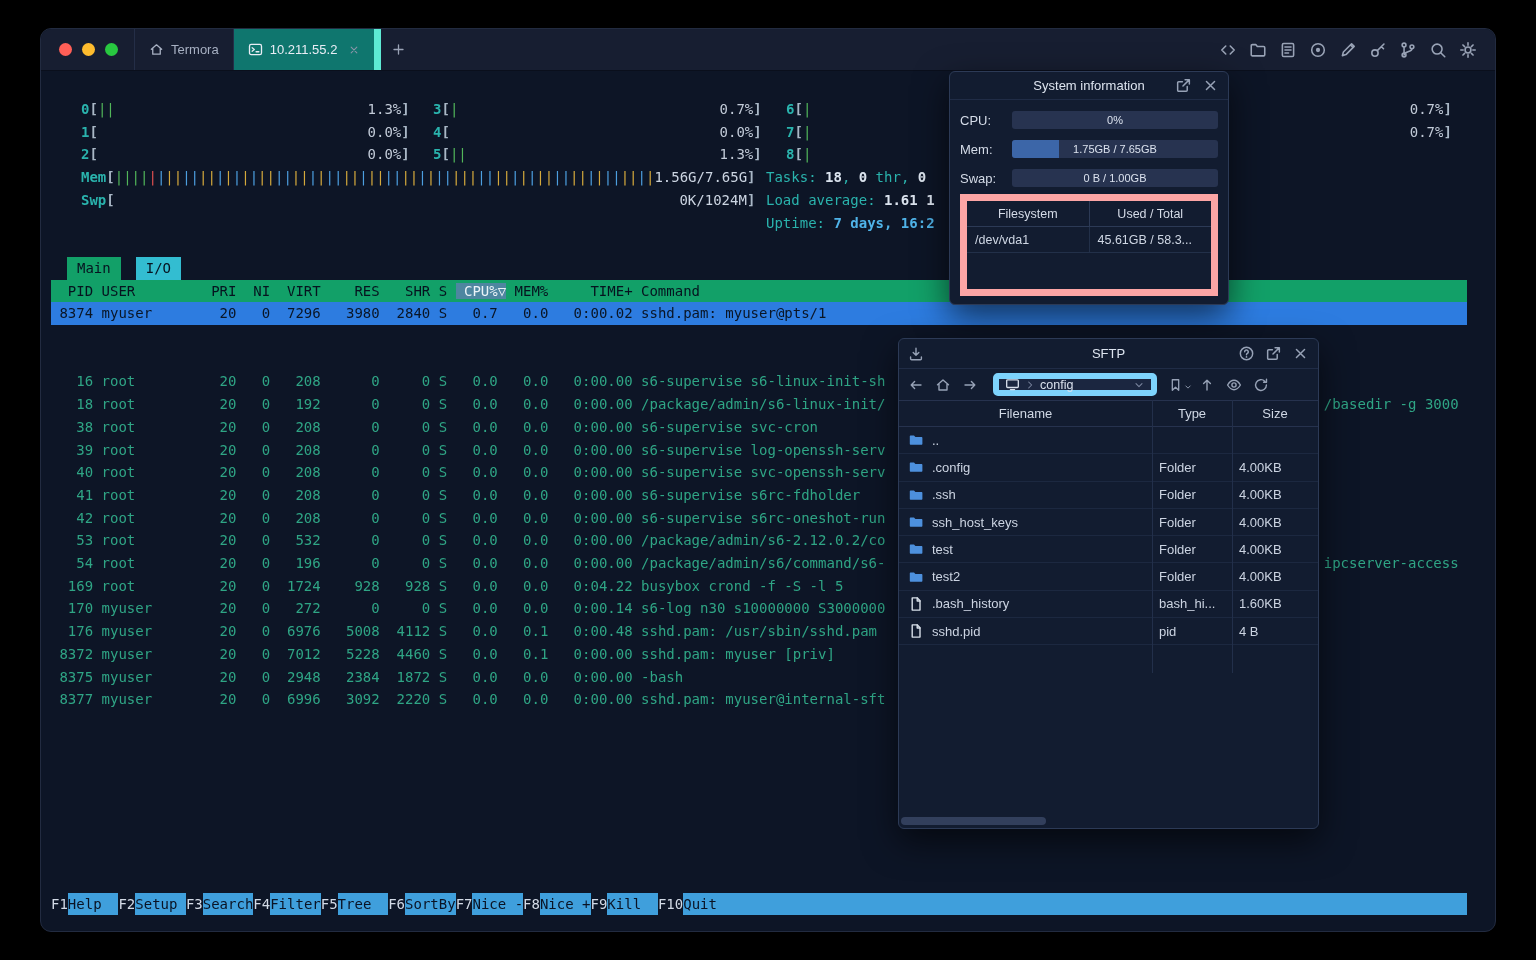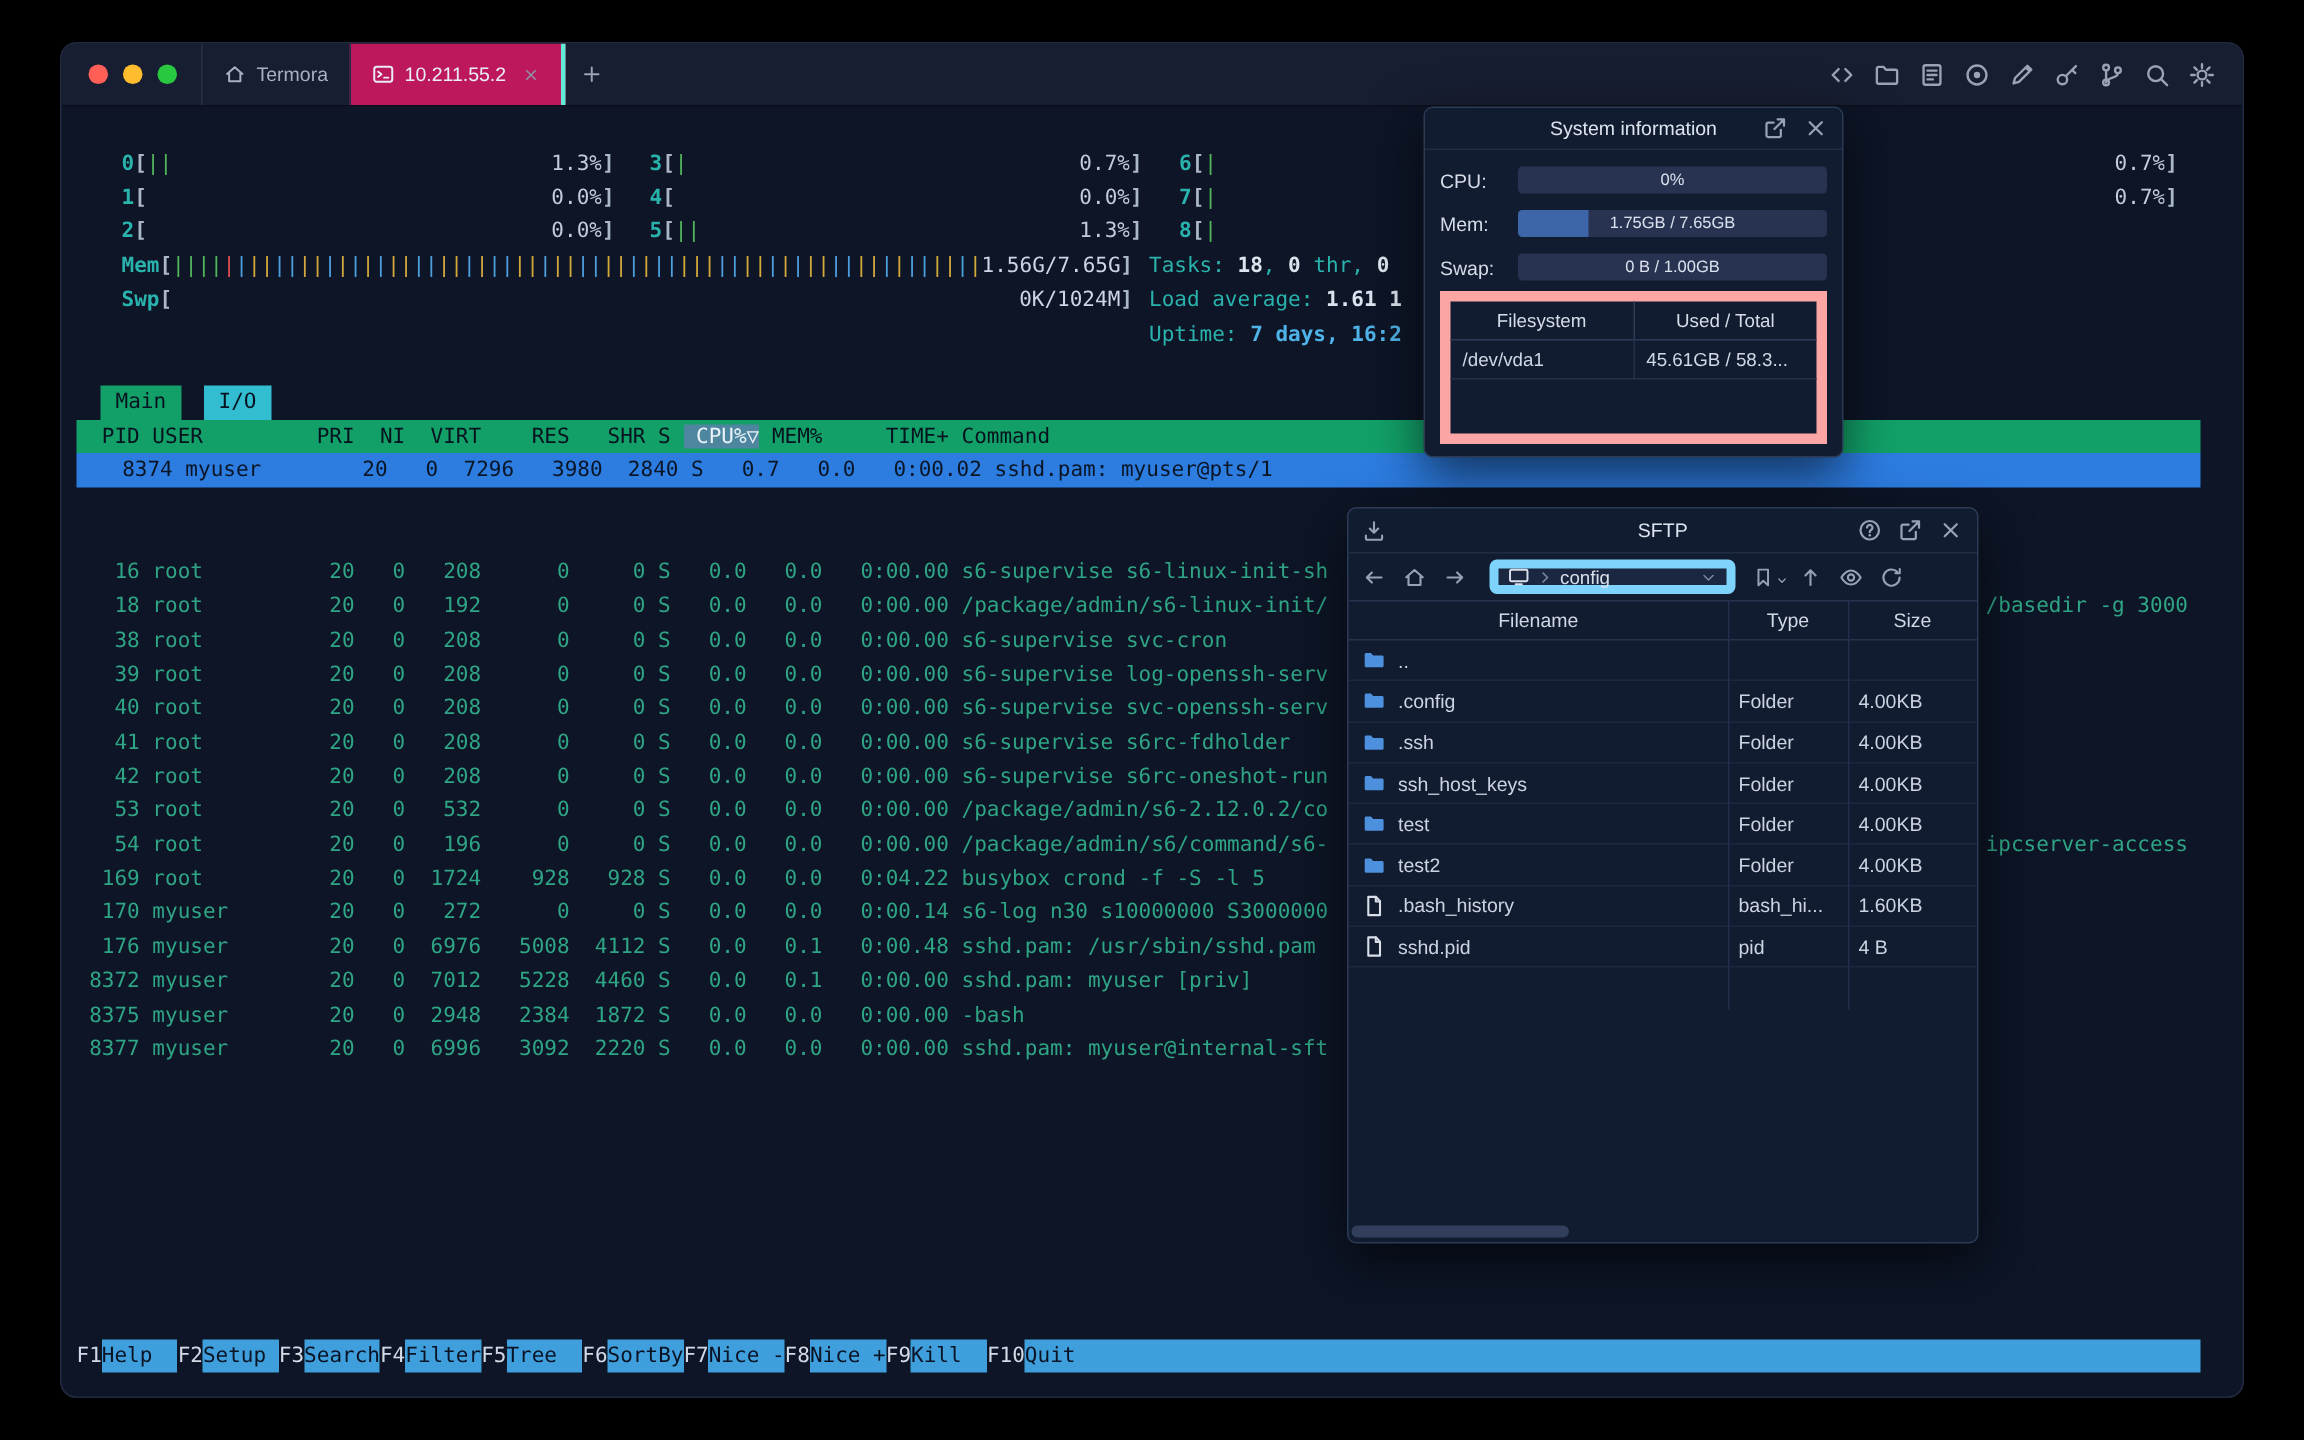--- a/index.html
+++ b/index.html
@@ -5,21 +5,21 @@
 *{margin:0;padding:0;box-sizing:border-box}
 html,body{width:1536px;height:960px;background:#000;overflow:hidden;font-family:"Liberation Sans",sans-serif}
 .screen{position:relative;width:1536px;height:960px;background:#000}
 .window{position:absolute;left:40px;top:28px;width:1456px;height:904px;background:var(--terminal_bg);border-radius:11px;overflow:hidden;border:1px solid #222b40}
 
 .titlebar{position:absolute;left:0;top:0;width:100%;height:42px;background:var(--titlebar_bg);display:flex;align-items:stretch;border-bottom:1px solid #0a0f1c;z-index:3}
 .lights{display:flex;align-items:center;gap:10px;padding:0 16px 0 18px}
 .light{width:13px;height:13px;border-radius:50%;cursor:pointer}
 .light.r{background:#ff5f57}.light.y{background:#febc2e}.light.g{background:#28c840}
 .tab{display:flex;align-items:center;gap:7px;padding:0 14px;font-size:13px;color:#a7b0c2;border-left:1px solid #242e47;cursor:pointer;white-space:nowrap}
-.tab.active{background:#be185d;color:#e9edf5;border-right:3px solid #5eead4}
+.tab.active{background:#0f766e;color:#e9edf5;border-right:7px solid #5eead4}
 .newtab{display:flex;align-items:center;justify-content:center;width:34px;background:none;border:none;color:#9aa3b6;cursor:pointer}
 .tb-icons{margin-left:auto;display:flex;align-items:center;gap:12px;padding-right:18px}
 .tbtn{width:18px;height:18px;background:none;border:none;color:#99a3b6;cursor:pointer;padding:0}
 .tbtn svg{width:100%;height:100%}
 .icon{display:inline-flex;width:16px;height:16px;flex:none}
 .icon svg{width:100%;height:100%}
 .icon.i15{width:15px;height:15px}
 .icon.i12{width:12px;height:12px}
 .closeicon{color:#8b95a8;margin-left:4px}
 
@@ -180,21 +180,21 @@
               <circle cx="8" cy="8" r="2.6"></circle>
               <path d="M8 1.6v2.1M8 12.3v2.1M1.6 8h2.1M12.3 8h2.1M3.5 3.5l1.5 1.5M11 11l1.5 1.5M12.5 3.5 11 5M5 11l-1.5 1.5"></path>
             </svg></button>
         </div>
     </div>
 
     <div class="terminal">
       <div class="tline tabs-line"><span class="htab main">Main</span><span class="htab io">I/O</span></div>
       <div class="phead"><span>  PID USER         PRI  NI  VIRT    RES   SHR S </span><span class="sort"> CPU%▽</span><span> MEM%     TIME+ Command</span></div>
       <div class="ptable">
-          <div class="prow sel" style="top: 231.3px; padding-left: 22px;"><span> 8374 myuser        20   0  7296   3980  2840 </span><span class="">S</span><span>   0.7   0.0   0:00.02 sshd.pam: myuser@pts/1</span></div>
+          <div class="prow sel" style="top: 231.3px;"><span> 8374 myuser        20   0  7296   3980  2840 </span><span class="">S</span><span>   0.7   0.0   0:00.02 sshd.pam: myuser@pts/1</span></div>
           <div class="prow" style="top: 299.4px;"><span>   16 root          20   0   208      0     0 </span><span class="">S</span><span>   0.0   0.0   0:00.00 s6-supervise s6-linux-init-sh</span></div>
           <div class="prow" style="top: 322.1px;"><span>   18 root          20   0   192      0     0 </span><span class="">S</span><span>   0.0   0.0   0:00.00 /package/admin/s6-linux-init/                                                    /basedir -g 3000</span></div>
           <div class="prow" style="top: 344.8px;"><span>   38 root          20   0   208      0     0 </span><span class="">S</span><span>   0.0   0.0   0:00.00 s6-supervise svc-cron</span></div>
           <div class="prow" style="top: 367.5px;"><span>   39 root          20   0   208      0     0 </span><span class="">S</span><span>   0.0   0.0   0:00.00 s6-supervise log-openssh-serv</span></div>
           <div class="prow" style="top: 390.2px;"><span>   40 root          20   0   208      0     0 </span><span class="">S</span><span>   0.0   0.0   0:00.00 s6-supervise svc-openssh-serv</span></div>
           <div class="prow" style="top: 412.9px;"><span>   41 root          20   0   208      0     0 </span><span class="">S</span><span>   0.0   0.0   0:00.00 s6-supervise s6rc-fdholder</span></div>
           <div class="prow" style="top: 435.6px;"><span>   42 root          20   0   208      0     0 </span><span class="">S</span><span>   0.0   0.0   0:00.00 s6-supervise s6rc-oneshot-run</span></div>
           <div class="prow" style="top: 458.3px;"><span>   53 root          20   0   532      0     0 </span><span class="">S</span><span>   0.0   0.0   0:00.00 /package/admin/s6-2.12.0.2/co</span></div>
           <div class="prow" style="top: 481px;"><span>   54 root          20   0   196      0     0 </span><span class="">S</span><span>   0.0   0.0   0:00.00 /package/admin/s6/command/s6-                                                    ipcserver-access</span></div>
           <div class="prow" style="top: 503.7px;"><span>  169 root          20   0  1724    928   928 </span><span class="">S</span><span>   0.0   0.0   0:04.22 busybox crond -f -S -l 5</span></div>

